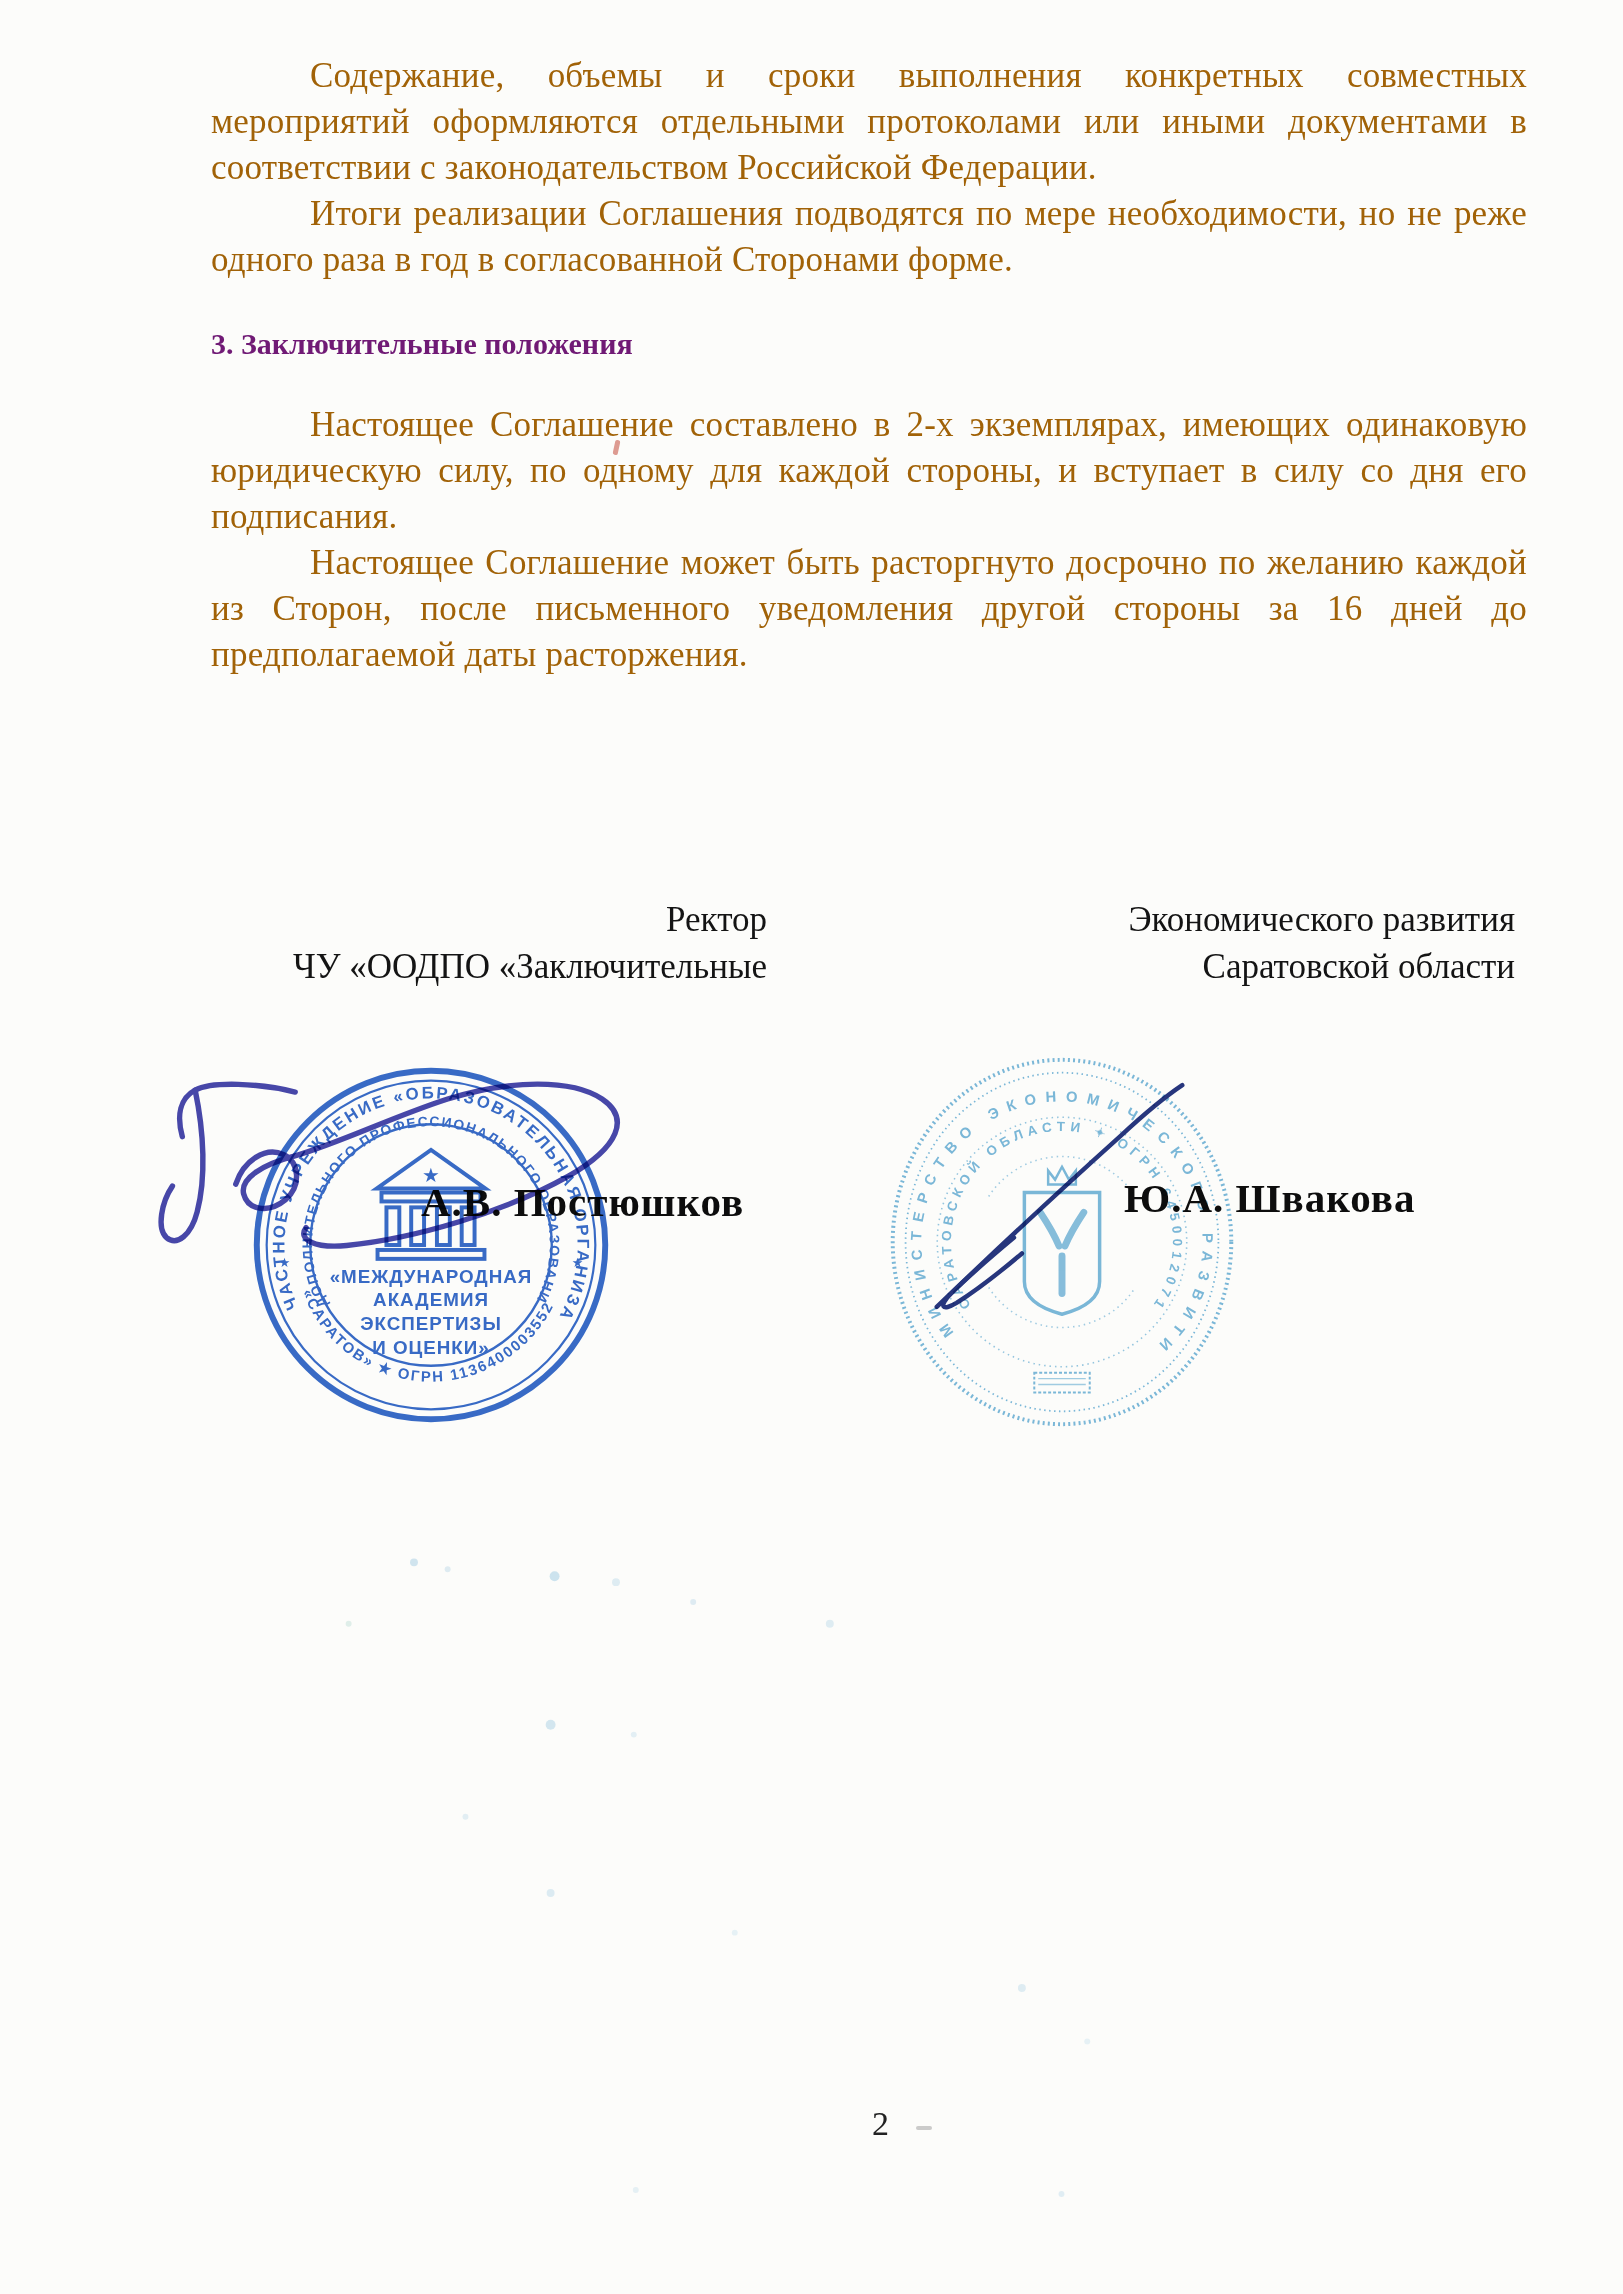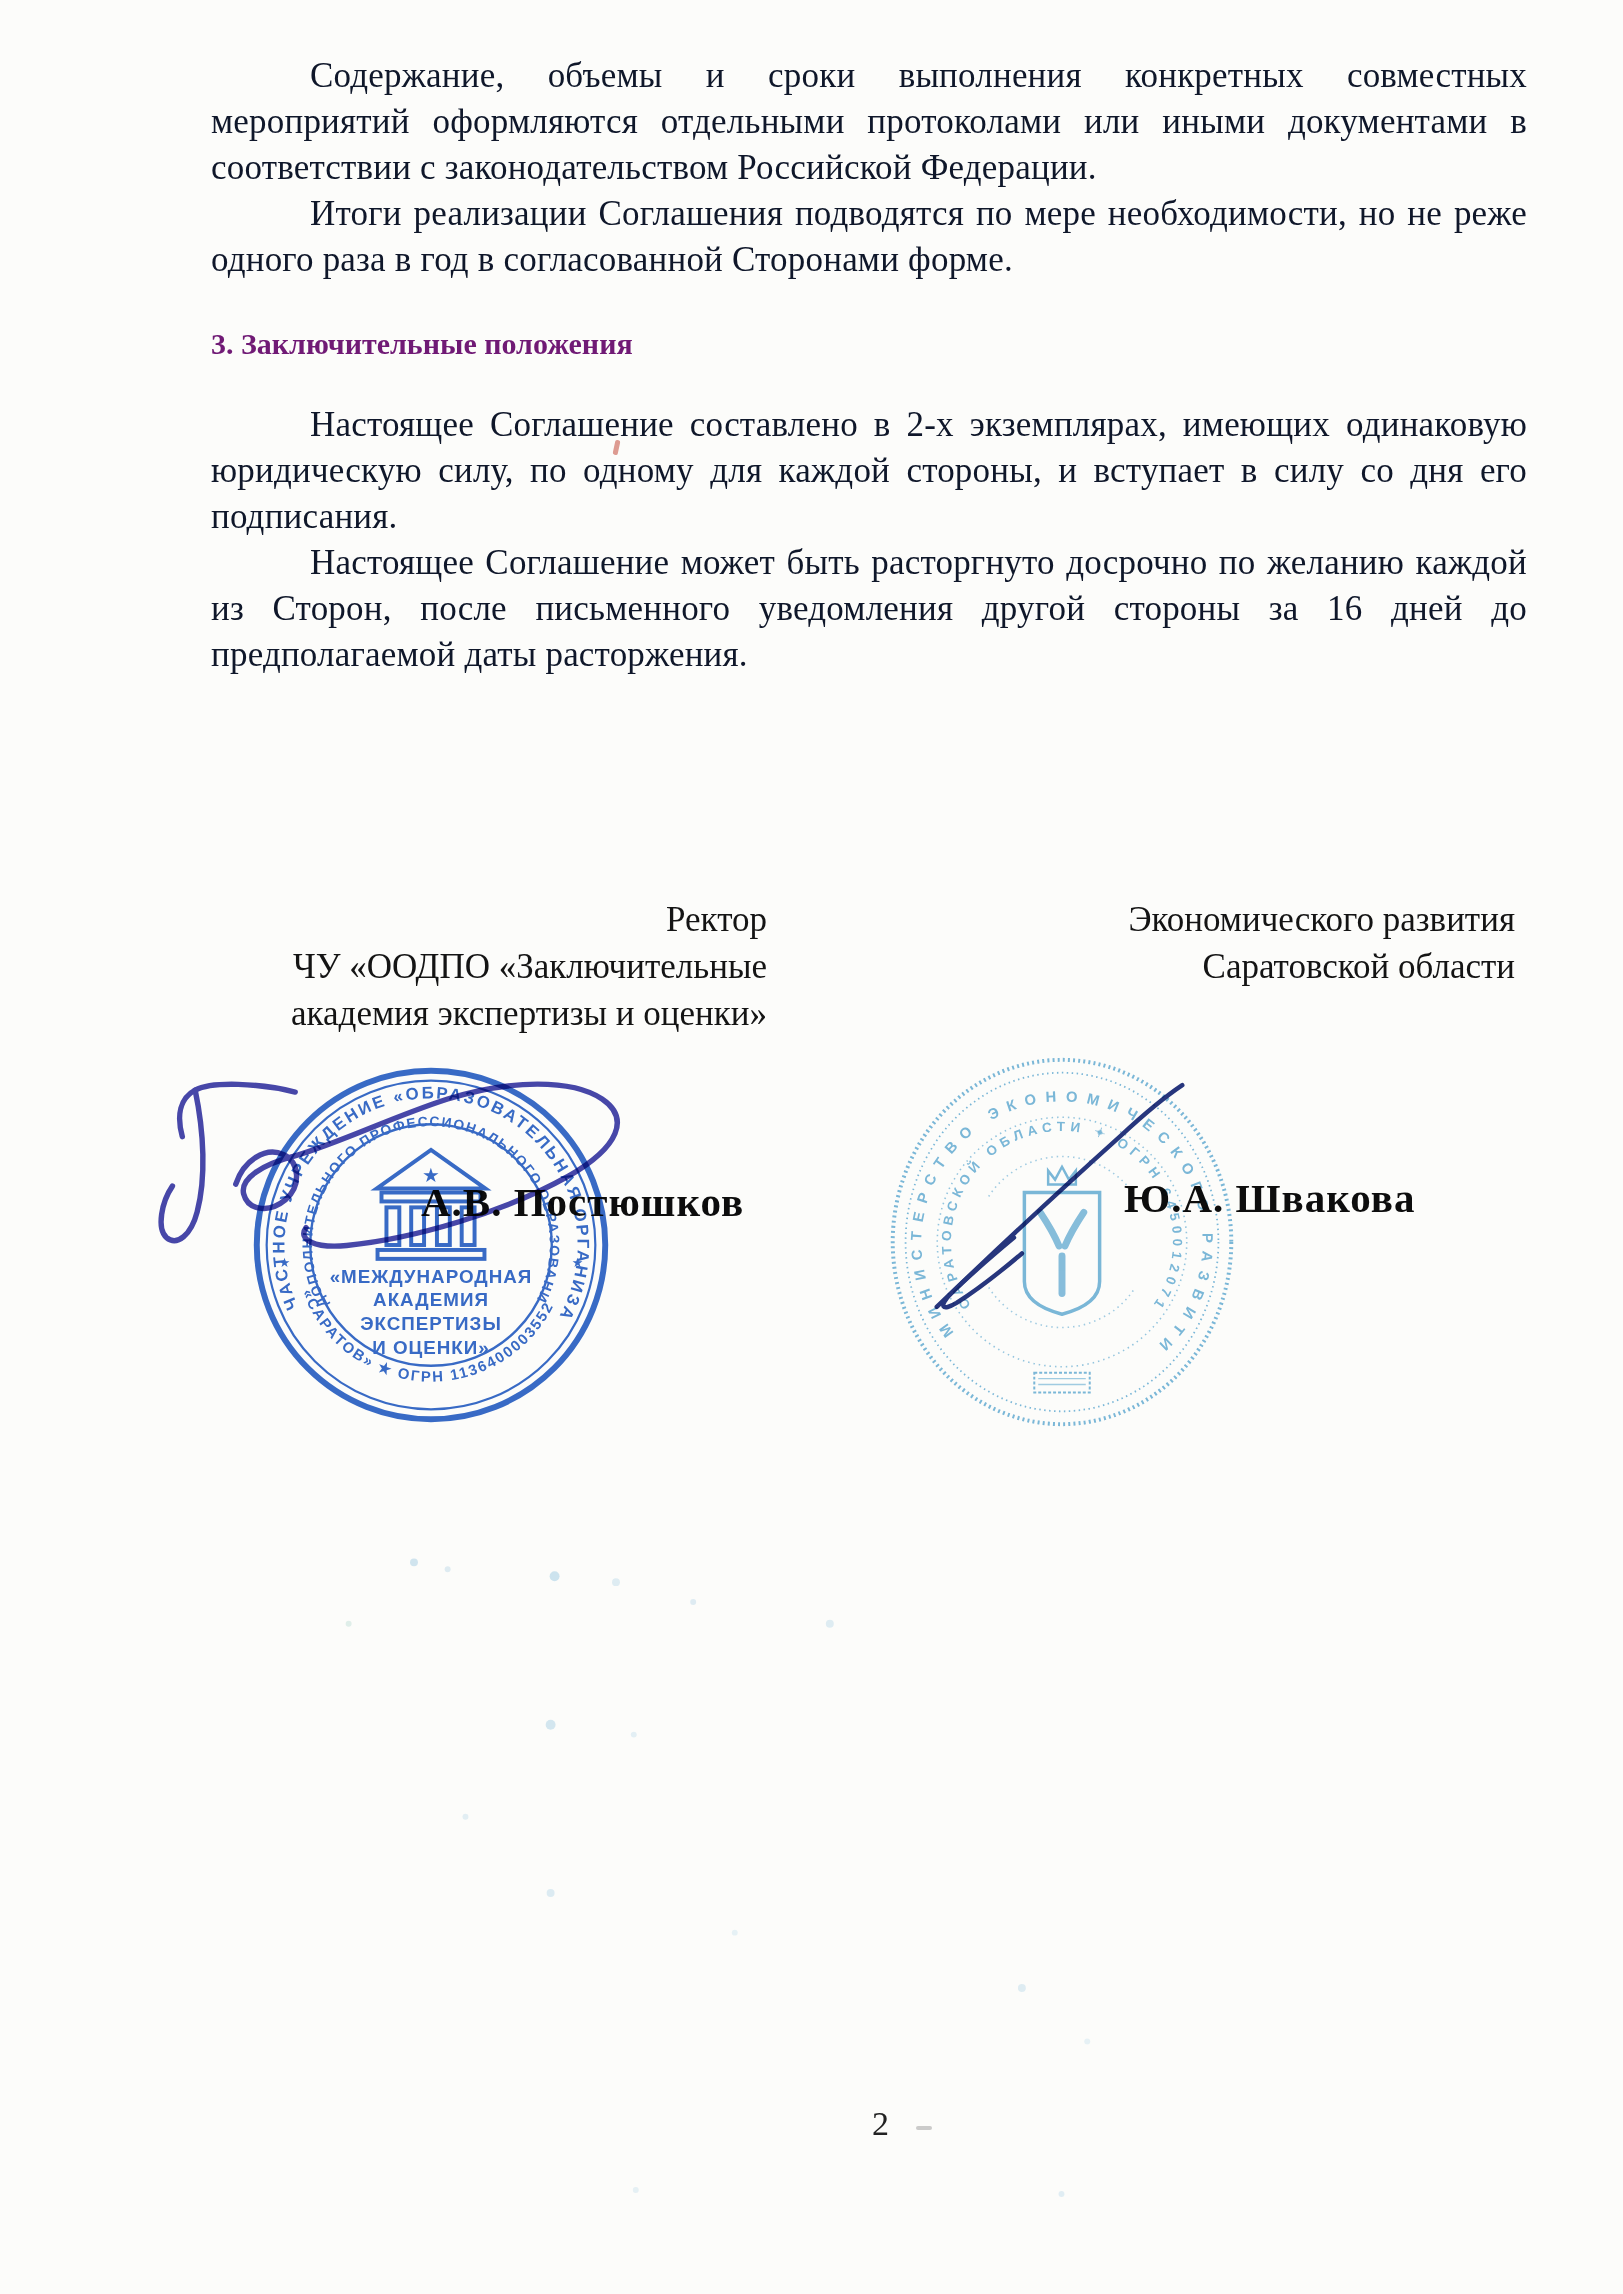--- a/index.html
+++ b/index.html
@@ -4,21 +4,21 @@
 <style>
   html,body{margin:0;padding:0;background:#e8e8e8;}
   .page{
     position:relative;width:1624px;height:2295px;margin:0 auto;
     background:#fcfcfa;overflow:hidden;
     font-family:"Liberation Serif","DejaVu Serif",serif;color:#161616;
   }
   .doc-body{position:absolute;left:0;top:0;width:1624px;padding:53px 97px 0 211px;box-sizing:border-box;z-index:1;}
   .doc-body p{
     margin:0;font-size:35px;line-height:46px;text-align:justify;text-indent:99px;
-    color:#0f172a;letter-spacing:0.2px;
+    color:#a16207;letter-spacing:0.2px;
   }
   .section-heading{
     margin:44px 0 41px 0;text-align:left;font-size:30px;font-weight:bold;color:#701a75;
   }
   .sig-title{
     position:absolute;z-index:1;text-align:right;font-size:35px;line-height:47px;color:#141414;
   }
   .sig-title.left{left:203px;top:896px;width:564px;}
   .sig-title.right{left:980px;top:896px;width:535px;}
   .sig-name{
@@ -61,21 +61,20 @@
     <p>Содержание, объемы и сроки выполнения конкретных совместных мероприятий оформляются отдельными протоколами или иными документами в соответствии с законодательством Российской Федерации.</p>
     <p>Итоги реализации Соглашения подводятся по мере необходимости, но не реже одного раза в год в согласованной Сторонами форме.</p>
     <div class="section-heading">3. Заключительные положения</div>
     <p>Настоящее Соглашение составлено в 2-х экземплярах, имеющих одинаковую юридическую силу, по одному для каждой стороны, и вступает в силу со дня его подписания.</p>
     <p>Настоящее Соглашение может быть расторгнуто досрочно по желанию каждой из Сторон, после письменного уведомления другой стороны за 16 дней до предполагаемой даты расторжения.</p>
   </div>
 
   <div class="sig-title left">
     <div>Ректор</div>
     <div>ЧУ «ООДПО «Заключительные</div>
-    <div>академия экспертизы и оценки»</div>
   </div>
   <div class="sig-title right">
     <div>Экономического развития</div>
     <div>Саратовской области</div>
   </div>
 
   <div class="sig-name left">А.В. Постюшков</div>
   <div class="sig-name right">Ю.А. Швакова</div>
 
   <svg class="stamp left" width="396" height="396" viewBox="0 0 400 400">

